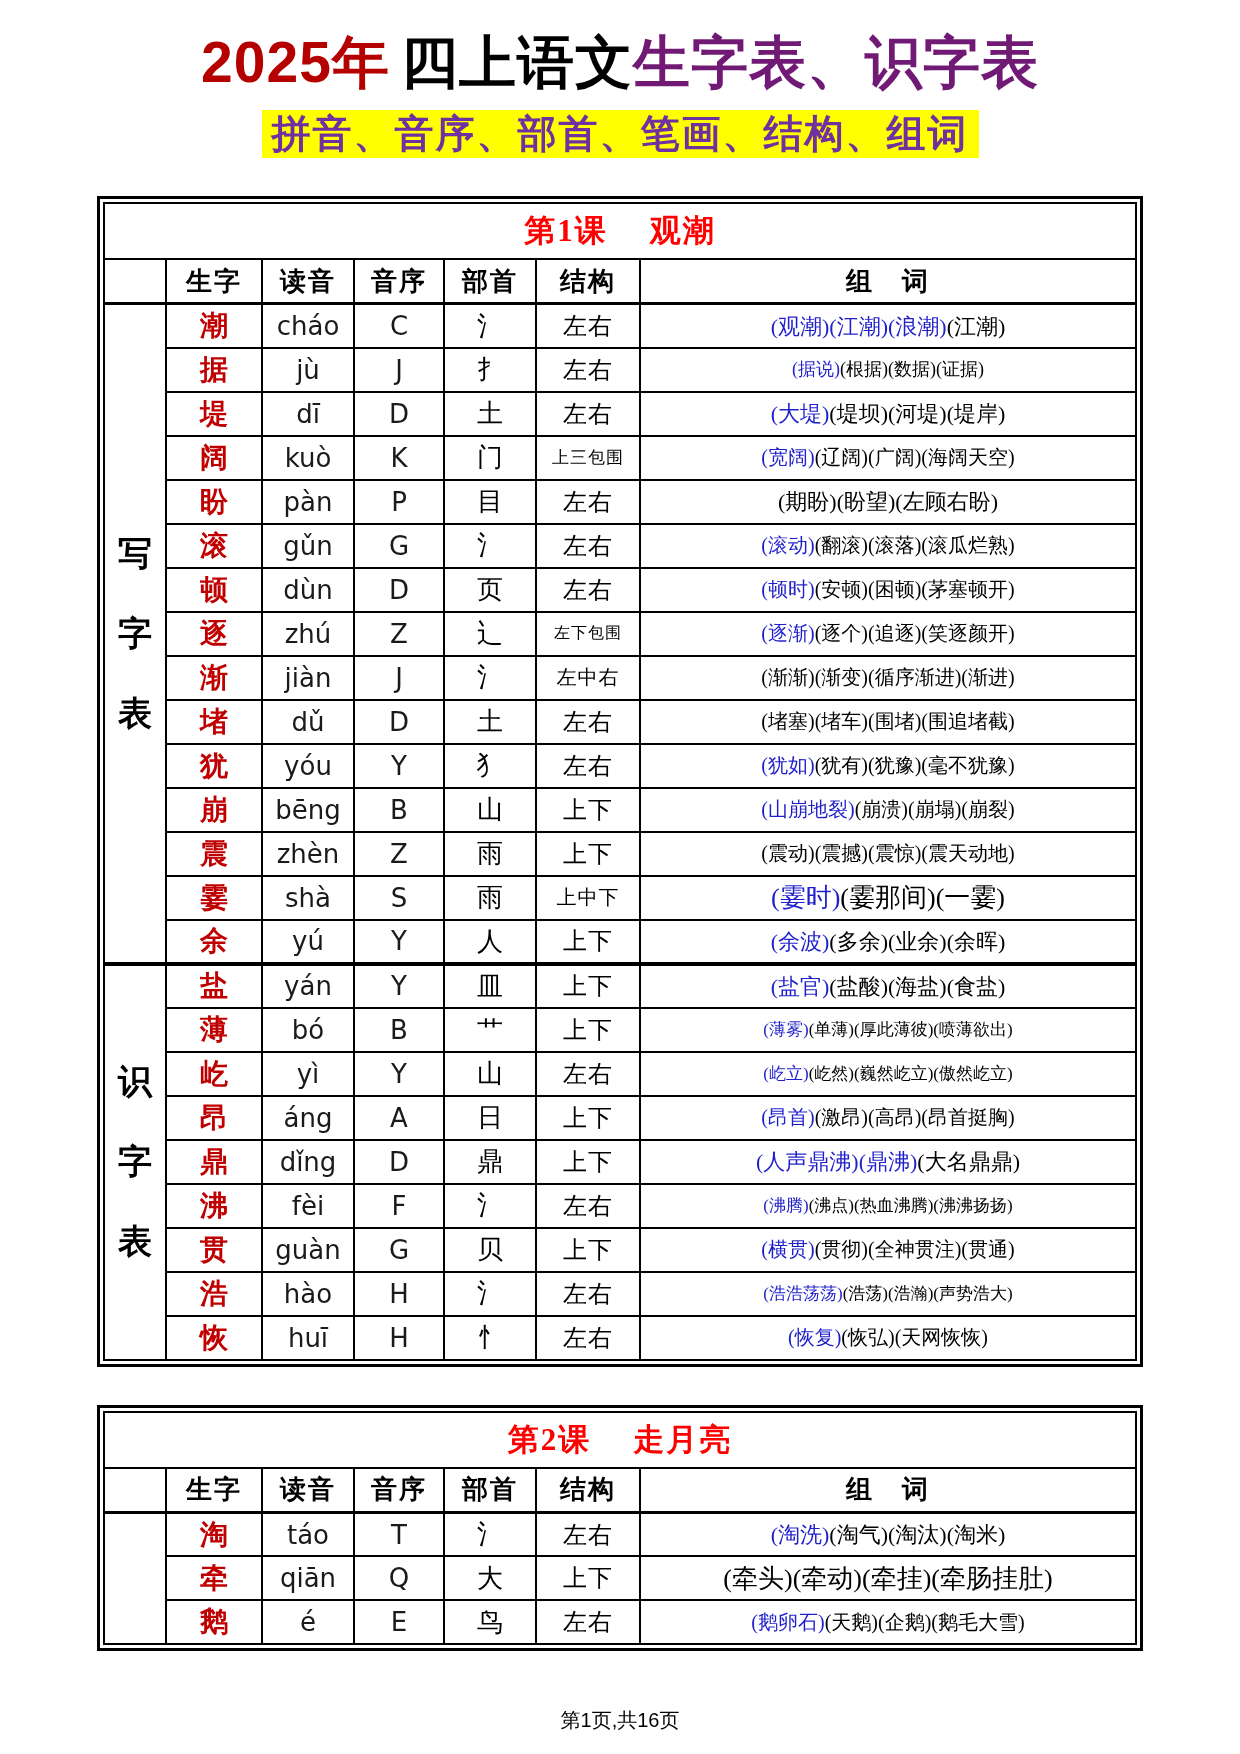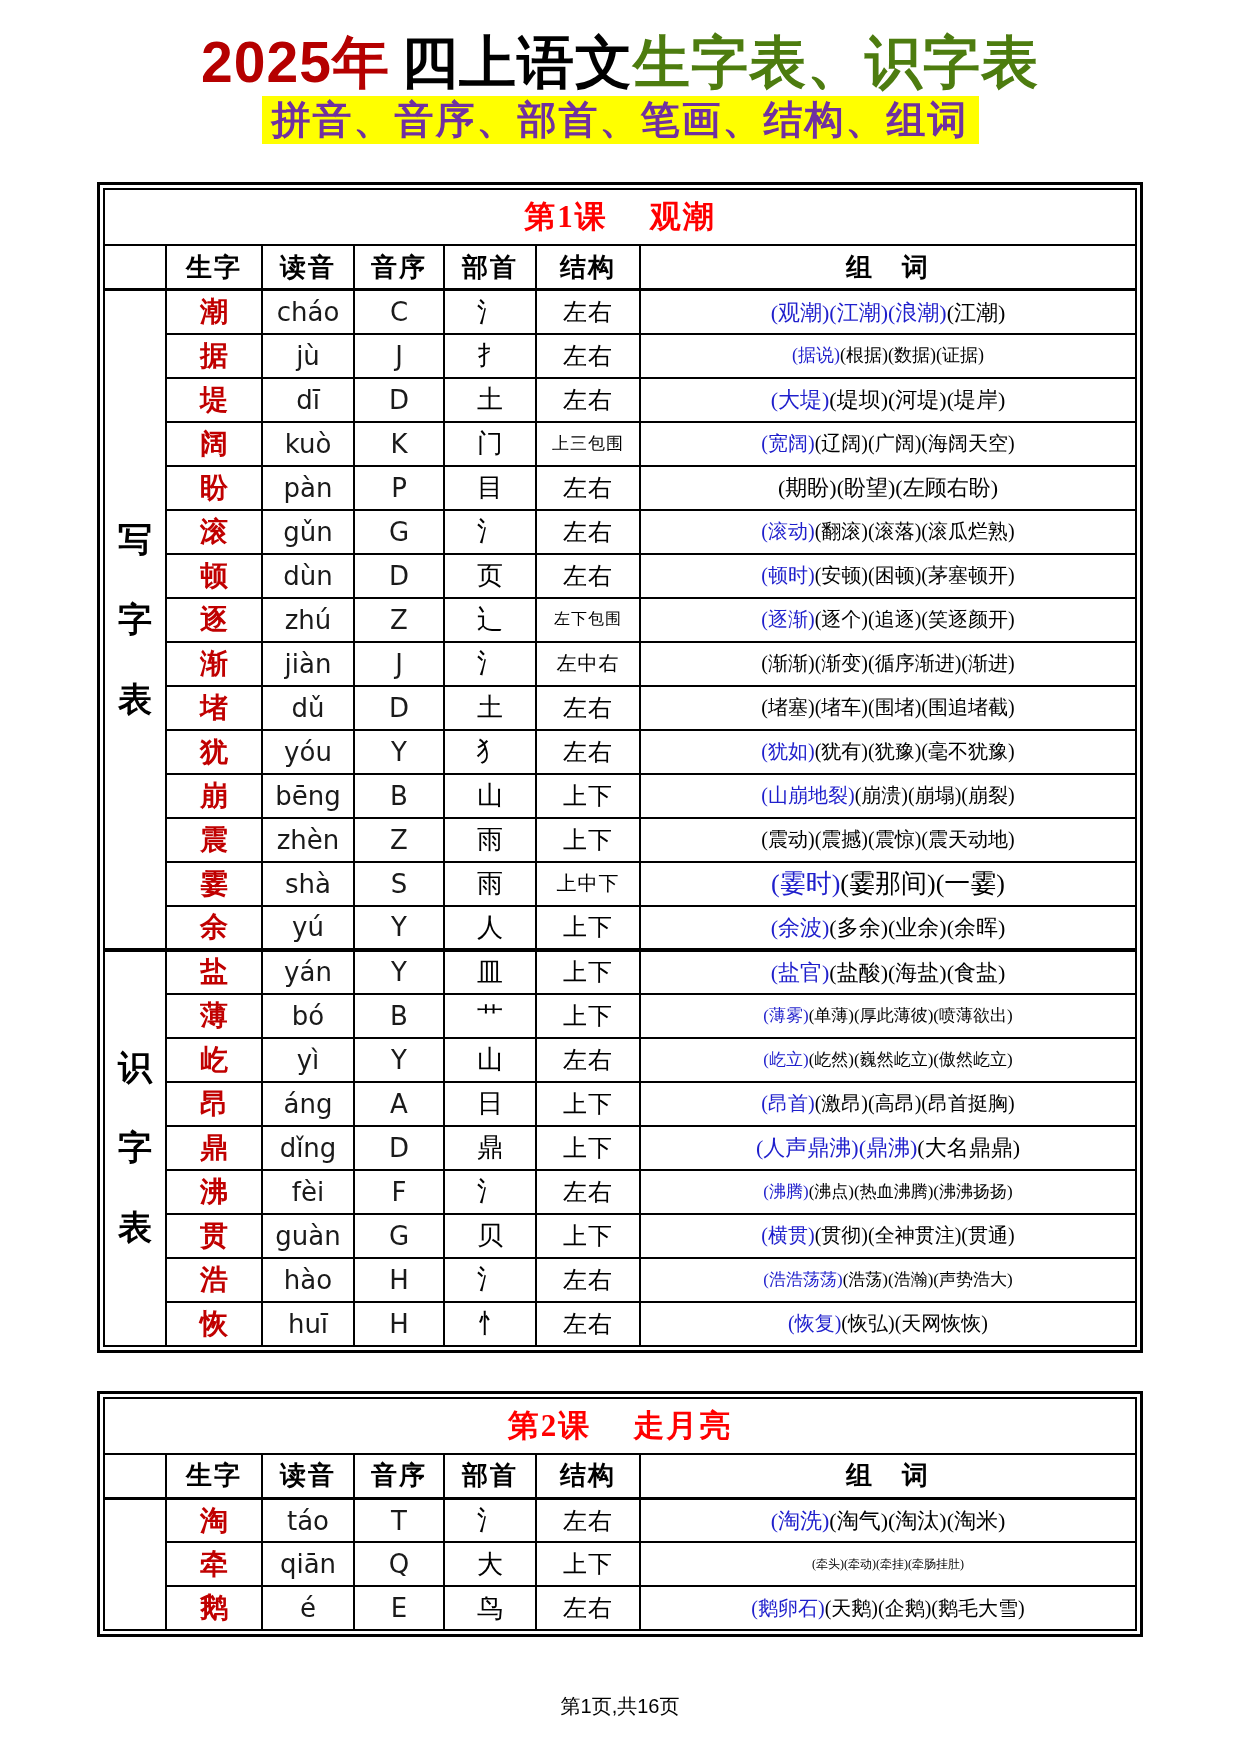--- a/index.html
+++ b/index.html
@@ -10,22 +10,22 @@
   }
   .page{width:1046px;margin:0 auto;padding-top:30px;}
   
   h1{
     margin:0;text-align:center;font-size:57px;line-height:1.15;
     font-family:"Liberation Sans","DejaVu Sans",sans-serif;
     font-weight:bold;letter-spacing:1px;white-space:nowrap;
   }
   .t-red{color:#b50000;}
   .t-black{color:#000000;margin-left:11px;}
-  .t-blue{color:#4d7c0f;}
-  .subtitle-wrap{text-align:center;}
+  .t-blue{color:#701a75;}
+  .subtitle-wrap{text-align:center;margin-top:14px;}
   .subtitle{
     display:inline-block;background:#ffff00;color:#7030a0;
     font-family:"Liberation Sans","DejaVu Sans",sans-serif;
     font-weight:bold;font-size:39px;line-height:1.15;padding:2px 10px;
     letter-spacing:2px;white-space:nowrap;
   }
   
   .lesson{margin-top:38px;}
   .tbl-outer{border:3px solid #000;padding:3px;}
   table{width:100%;border-collapse:collapse;border:2px solid #a16207;table-layout:fixed;}
@@ -349,21 +349,21 @@
                 <td class="c-radical">氵</td>
                 <td class="c-struct" style="font-size:24px">左右</td>
                 <td class="c-words" style="font-size:22px"><span class="wblue">(淘洗)</span><span class="">(淘气)(淘汰)(淘米)</span></td>
               </tr>
               <tr class="data-row">
                 <td class="c-char">牵</td>
                 <td class="c-pinyin">qiān</td>
                 <td class="c-initial">Q</td>
                 <td class="c-radical">大</td>
                 <td class="c-struct" style="font-size:24px">上下</td>
-                <td class="c-words" style="font-size:12px"><span class="">(牵头)(牵动)(牵挂)(牵肠挂肚)</span></td>
+                <td class="c-words" style="font-size:26px"><span class="">(牵头)(牵动)(牵挂)(牵肠挂肚)</span></td>
               </tr>
               <tr class="data-row">
                 <td class="c-char">鹅</td>
                 <td class="c-pinyin">é</td>
                 <td class="c-initial">E</td>
                 <td class="c-radical">鸟</td>
                 <td class="c-struct" style="font-size:24px">左右</td>
                 <td class="c-words" style="font-size:20px"><span class="wblue">(鹅卵石)</span><span class="">(天鹅)(企鹅)(鹅毛大雪)</span></td>
               </tr>
             </tbody>

